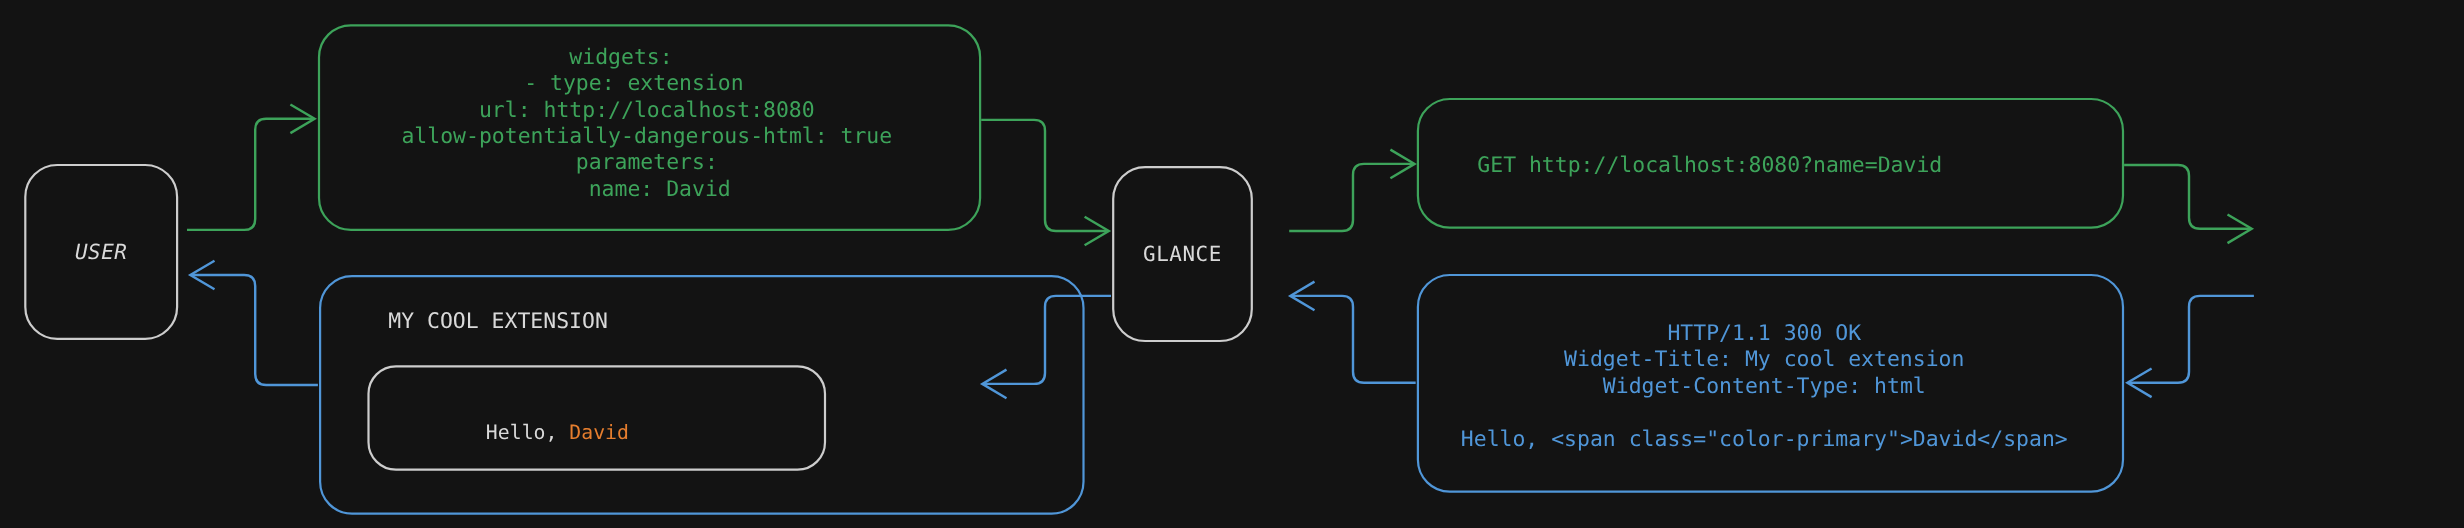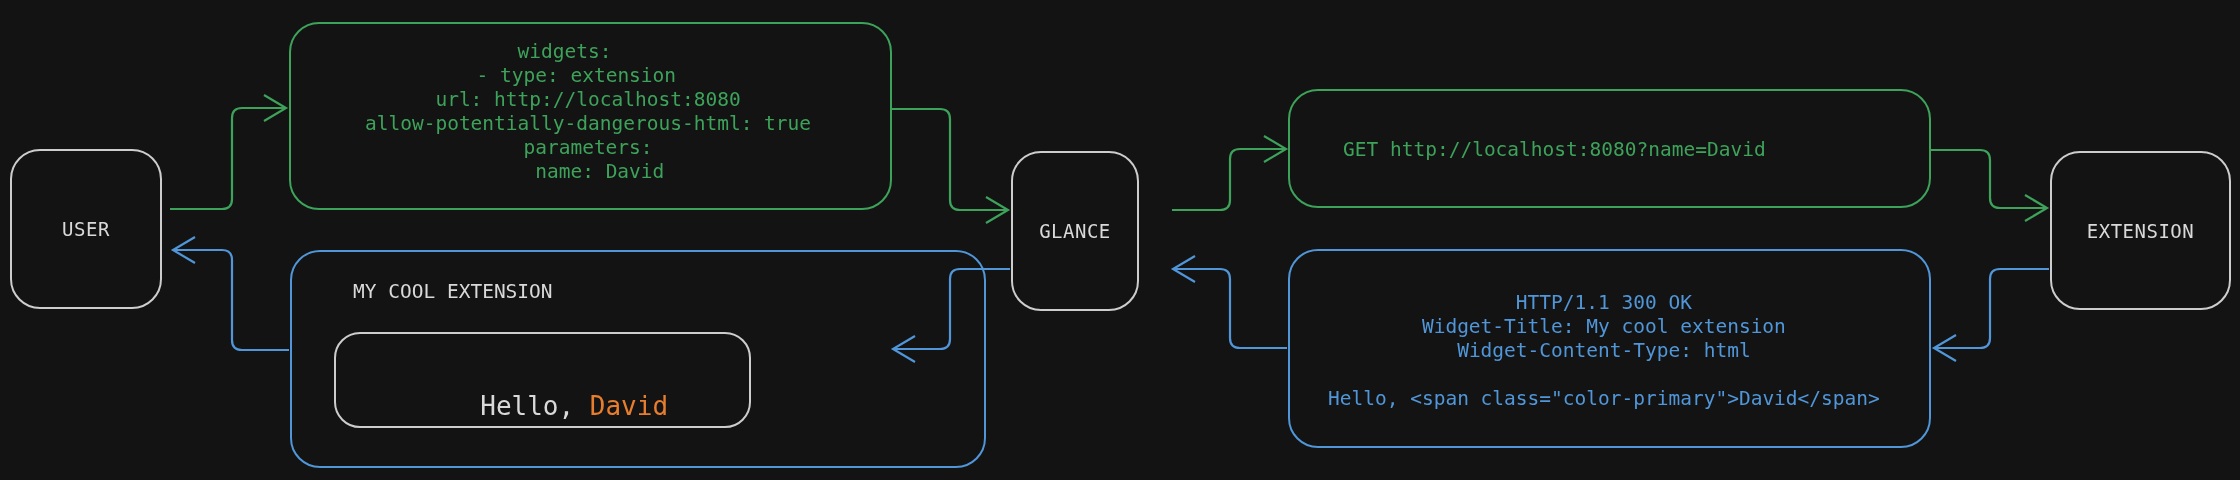--- a/index.html
+++ b/index.html
@@ -24,21 +24,21 @@
   svg.wires path.b { stroke: var(--blue); }
 
   .node {
     position: absolute;
     border: 2px solid var(--gray-border);
     border-radius: 30px;
     display: flex; align-items: center; justify-content: center;
     color: var(--text-light);
     font-size: 19px; letter-spacing: 0.5px;
   }
-  #node-user      { left: 10px;   top: 149px; width: 152px; height: 160px; }
+  #node-user      { left: 22px;   top: 149px; width: 140px; height: 160px; font-style: italic; }
   #node-glance    { left: 1011px; top: 151px; width: 128px; height: 160px; }
   #node-extension { left: 2050px; top: 151px; width: 181px; height: 159px; }
 
   .codebox { position: absolute; border: 2px solid; border-radius: 30px; background: transparent; }
   .codebox.green { border-color: var(--green); }
   .codebox.blue  { border-color: var(--blue); }
   #config-box   { left: 289px;  top: 22px;  width: 603px; height: 188px; }
   #request-box  { left: 1288px; top: 89px;  width: 643px; height: 119px; }
   #response-box { left: 1288px; top: 249px; width: 643px; height: 199px; }
   #widget-box   { left: 290px;  top: 250px; width: 696px; height: 218px; }
@@ -54,22 +54,22 @@
   #widget-title {
     position: absolute; left: 61px; top: 28px;
     color: var(--text-light); font-size: 19.5px;
     line-height: 24px; white-space: pre;
   }
   #widget-inner-box {
     position: absolute; left: 42px; top: 80px; width: 417px; height: 96px;
     border: 2px solid var(--gray-border); border-radius: 26px;
   }
   #widget-greeting {
-    position: absolute; left: 19px; top: 36px;
-    font-size: 26px; line-height: 24px; white-space: pre;
+    position: absolute; left: 19px; top: 24px;
+    font-size: 18px; line-height: 24px; white-space: pre;
   }
   #widget-greeting .prefix { color: var(--text-light); }
   #widget-greeting .name   { color: var(--orange); }
 </style>
 </head>
 <body>
 
 <div id="canvas">
 
   <svg class="wires" viewBox="0 0 2240 480" aria-hidden="true">
@@ -91,23 +91,20 @@
     <path class="b" d="M 915 336 L 893 349 L 915 362"></path>
     <path class="b" d="M 289 350 H 242 Q 232 350 232 340 V 260 Q 232 250 222 250 H 174"></path>
     <path class="b" d="M 195 237 L 173 250 L 195 263"></path>
   </svg>
 
   <div class="node" id="node-user">
     <span>USER</span>
   </div>
   <div class="node" id="node-glance">
     <span>GLANCE</span>
-  </div>
-  <div class="node" id="node-extension">
-    <span>EXTENSION</span>
   </div>
 
   <div class="codebox green" id="config-box"></div>
   <div class="code green-text" id="yaml-code">
     <div class="code-line">widgets:</div>
     <div class="code-line">  - type: extension</div>
     <div class="code-line">    url: http://localhost:8080</div>
     <div class="code-line">    allow-potentially-dangerous-html: true</div>
     <div class="code-line">    parameters:</div>
     <div class="code-line">      name: David</div>

